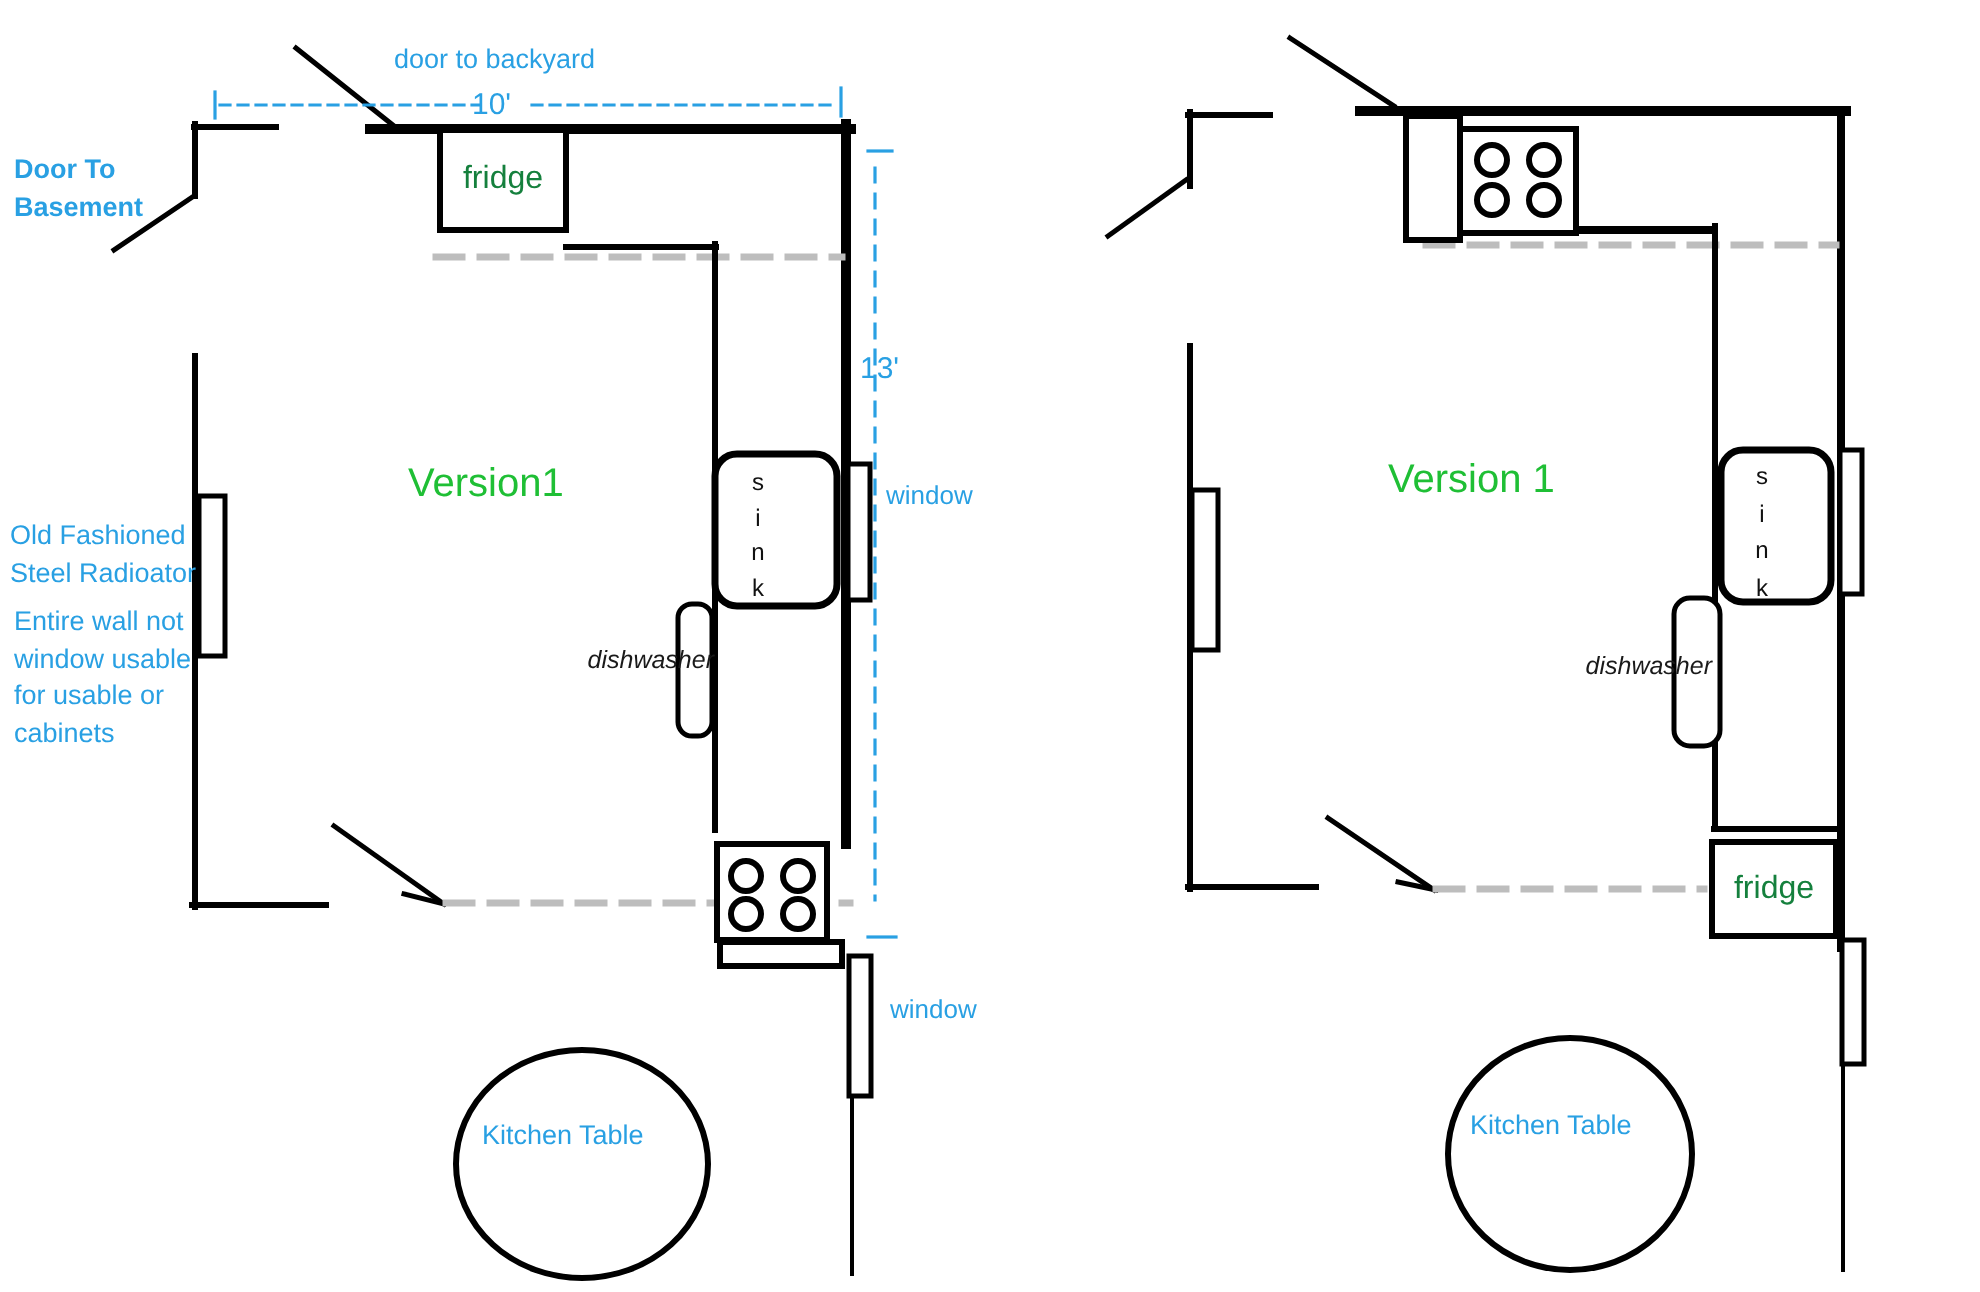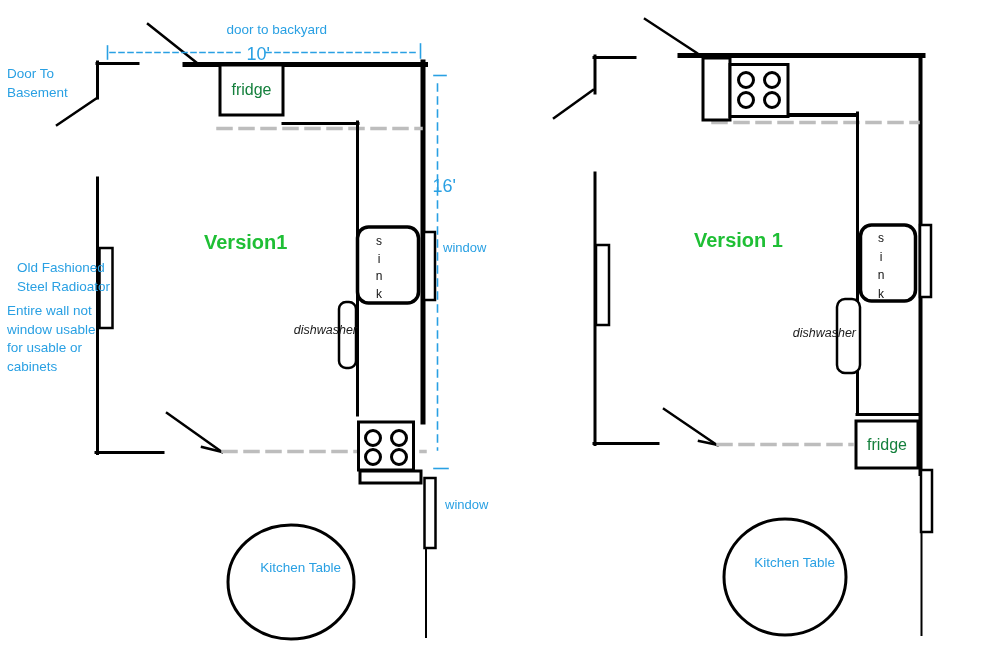--- a/index.html
+++ b/index.html
@@ -3,26 +3,26 @@
 <meta charset="utf-8">
 <style>
   html,body{margin:0;padding:0;background:#fff;}
   .canvas{
     position:relative;width:990px;height:646px;background:#fff;overflow:hidden;
     font-family:"Liberation Sans", sans-serif;
   }
   .canvas svg{position:absolute;left:0;top:0;}
   .lbl{position:absolute;white-space:nowrap;}
   .blue{color:#29A0E3;}
-  .green{color:#1FBF35;font-weight:bold;}
+  .green{color:#1FBF35;}
   .black{color:#1a1a1a;}
   .f13{font-size:13.5px;line-height:18.5px;}
-  .f12{font-size:18px;}
+  .f12{font-size:15px;}
   .title{font-size:20px;}
-  .center{text-align:right;}
+  .center{text-align:left;}
   .right{text-align:right;font-style:italic;}
   .sinktext{display:flex;flex-direction:column;align-items:center;font-size:12px;color:#111;}
   .boxlabel{display:flex;align-items:center;justify-content:center;position:absolute;font-size:16px;color:#15803d;}
 </style>
 </head>
 <body>
 
 <div class="canvas">
 
   <svg width="990" height="646" viewBox="0 0 990 646">
@@ -119,49 +119,49 @@
       <rect x="920" y="225" width="11" height="72" fill="#fff" stroke-width="2.5"></rect>
       <rect x="921" y="470" width="11" height="62" fill="#fff" stroke-width="2.5"></rect>
 
       <ellipse cx="785" cy="577" rx="61" ry="58" stroke-width="3"></ellipse>
     </g>
   </svg>
 
   <div class="lbl blue f13 center" style="left:197px;top:21px;width:130px;">door to backyard</div>
   <div class="lbl blue f12 center" style="left:236px;top:44px;width:34px;">10'</div>
 
-  <div class="lbl blue f13" style="left:7px;top:65px;">
+  <div class="lbl blue f13" style="left:7px;top:76px;font-weight:bold;">
     <div>Door To</div>
     <div>Basement</div>
   </div>
 
   <div class="lbl green title" style="left:204px;top:231px;">Version1</div>
 
-  <div class="lbl blue f13" style="left:17px;top:259px;">
+  <div class="lbl blue f13" style="left:5px;top:259px;">
     <div>Old Fashioned</div>
     <div>Steel Radioator</div>
   </div>
 
   <div class="lbl blue f13" style="left:7px;top:302px;">
     <div>Entire wall not</div>
     <div>window usable</div>
     <div>for usable or</div>
     <div>cabinets</div>
   </div>
 
   <div class="boxlabel" style="left:220px;top:65px;width:63px;height:50px;">fridge</div>
 
   <div class="lbl sinktext" style="left:369px;top:233px;width:20px;line-height:17.5px;">
     <div>s</div>
     <div>i</div>
     <div>n</div>
     <div>k</div>
   </div>
 
-  <div class="lbl blue f12 center" style="left:430px;top:176px;width:26px;">16'</div>
+  <div class="lbl blue f12 center" style="left:430px;top:176px;width:26px;">13'</div>
   <div class="lbl blue" style="left:443px;top:240px;font-size:13px;">window</div>
   <div class="lbl black right" style="left:284px;top:323px;width:73px;font-size:12.5px;">dishwasher</div>
   <div class="lbl blue" style="left:445px;top:497px;font-size:13px;">window</div>
   <div class="lbl blue f13 center" style="left:241px;top:559px;width:100px;">Kitchen Table</div>
 
   <div class="lbl green title" style="left:694px;top:229px;">Version 1</div>
 
   <div class="lbl sinktext" style="left:871px;top:229px;width:20px;line-height:18.5px;">
     <div>s</div>
     <div>i</div>

